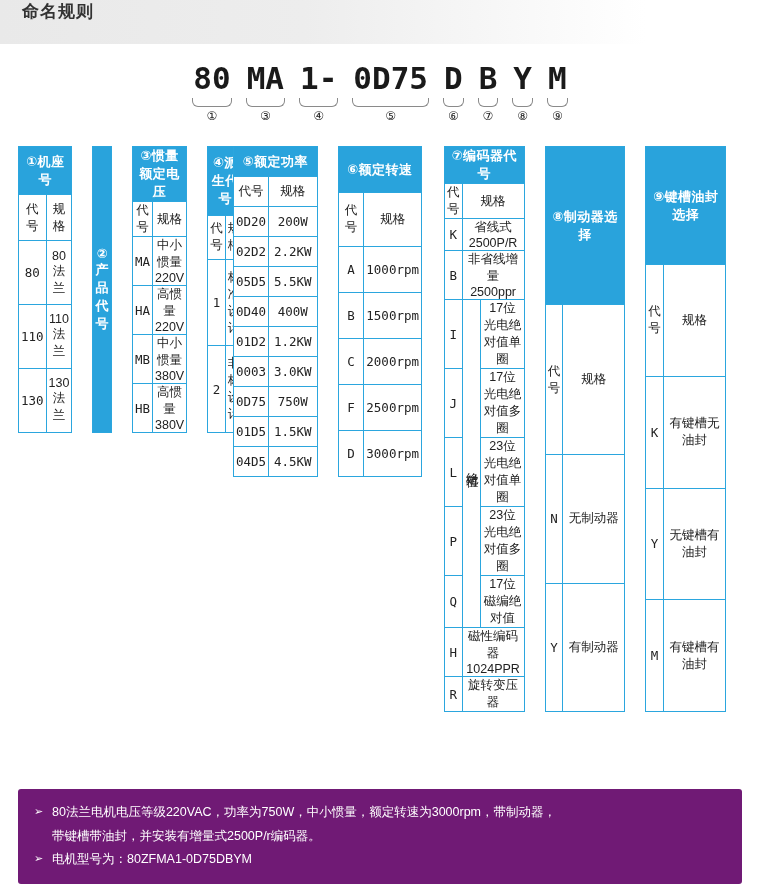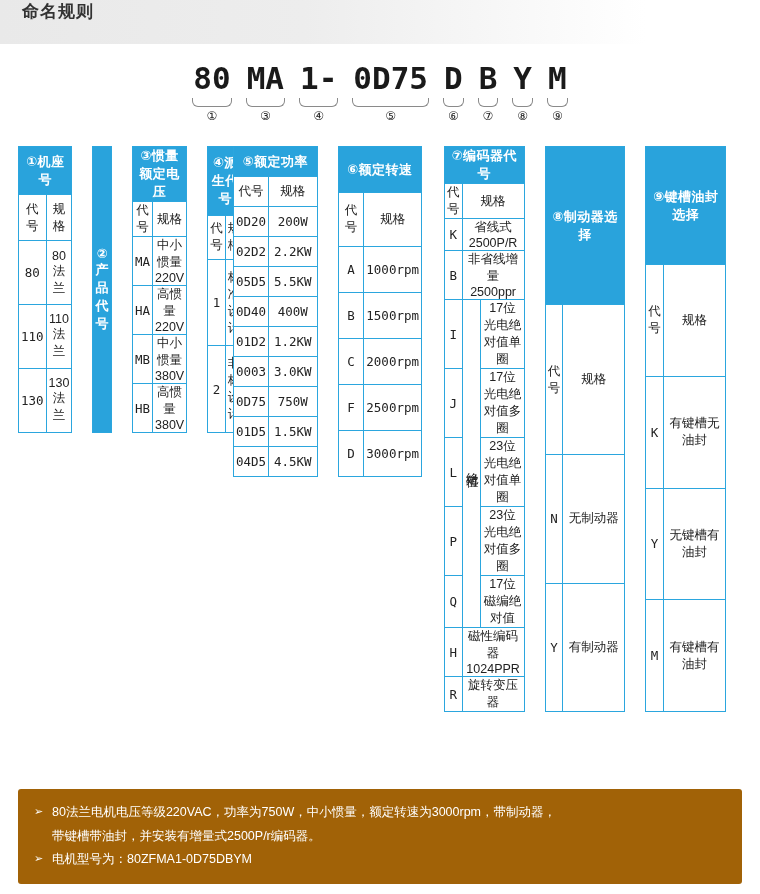--- a/index.html
+++ b/index.html
@@ -127,21 +127,21 @@
     font-size: 12.5px;
     line-height: 1.1;
   }
 
   
   .note {
     position: absolute;
     left: 18px;
     right: 18px;
     bottom: 10px;
-    background: #a16207;
+    background: #701a75;
     color: #fff;
     border-radius: 3px;
     padding: 12px 10px 12px 34px;
     font-size: 12.5px;
     line-height: 1.9;
   }
   .note-line { display: block; position: relative; }
   .note-line.bullet::before {
     content: "\27A2";
     position: absolute;

